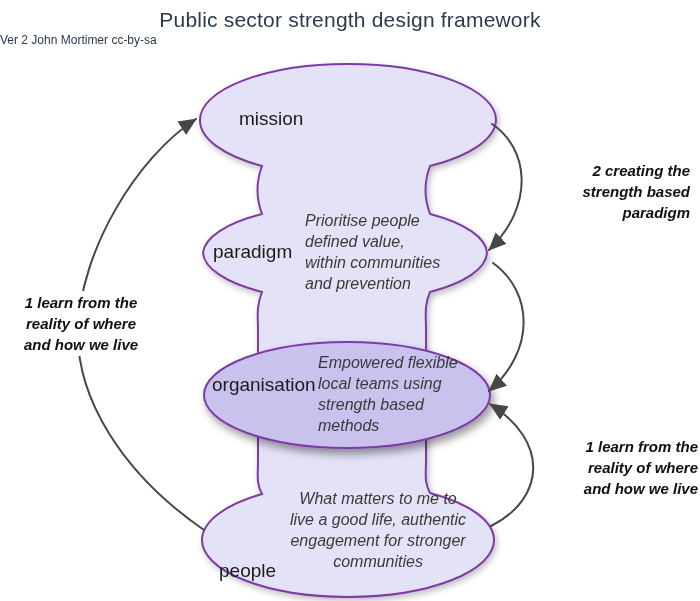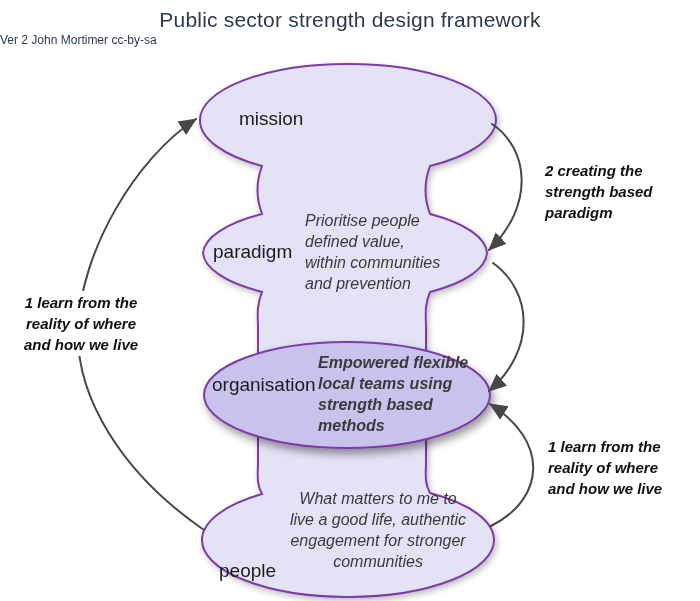--- a/index.html
+++ b/index.html
@@ -42,20 +42,21 @@
     color: #3a3a3a;
     white-space: pre-line;
   }
   .annotation {
     font-size: 15px;
     font-weight: bold;
     font-style: italic;
     line-height: 21px;
     color: #101010;
     white-space: pre-line;
+    text-align: right;
   }
   .annotation.left-note {
     text-align: center;
     background: #ffffff;   
     padding: 1px 2px;
   }
 </style>
 </head>
 <body>
 
@@ -112,21 +113,21 @@
 
   <div class="abs node-label" style="left:222px; top:108px;margin-left:17px;">mission</div>
 
   <div class="abs node-label" style="left:213px; top:241px;">paradigm</div>
   <div class="abs node-desc" style="left:305px; top:210px;">Prioritise people
 defined value,
 within communities
 and prevention</div>
 
   <div class="abs node-label" style="left:212px; top:374px;">organisation</div>
-  <div class="abs node-desc" style="left:318px; top:352px;font-weight:bold;">Empowered flexible
+  <div class="abs node-desc" style="left:318px; top:352px;">Empowered flexible
 local teams using
 strength based
 methods</div>
 
   <div class="abs node-label" style="left:219px; top:517px;margin-top:43px;">people</div>
   <div class="abs node-desc" style="left:290px; top:488px;text-align:center;">What matters to me to
 live a good life, authentic
 engagement for stronger
 communities</div>
 

